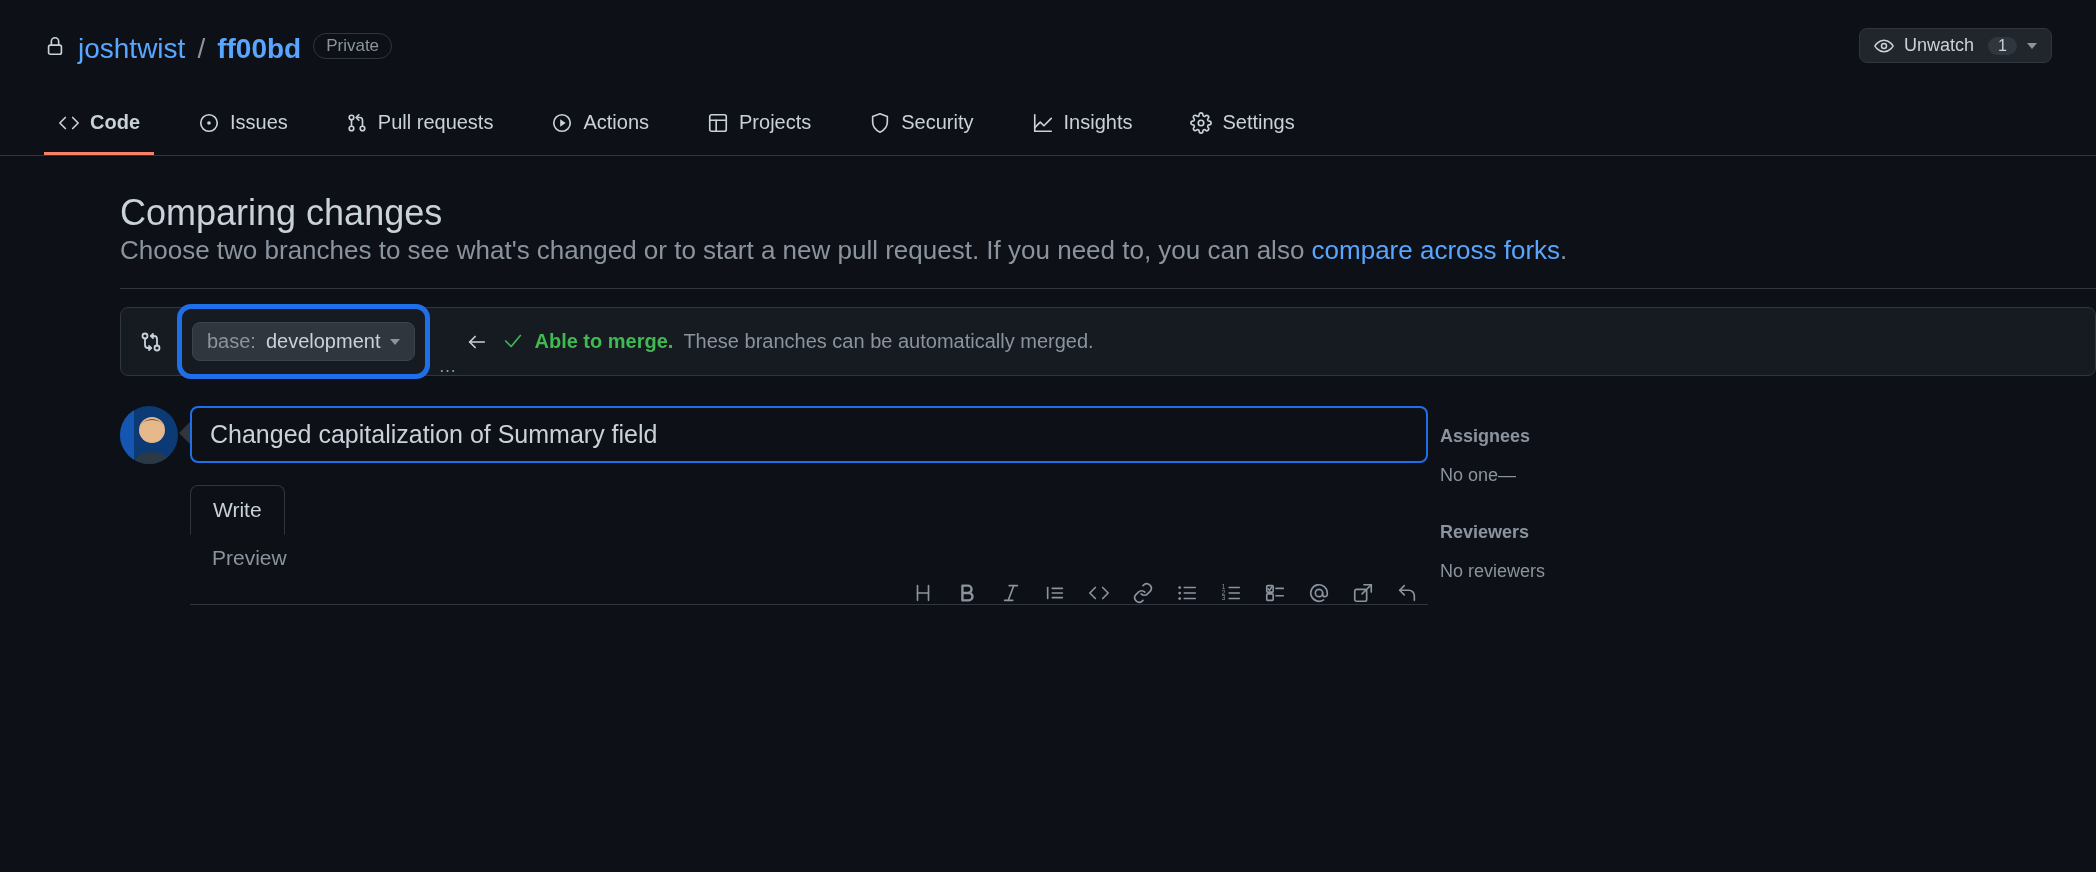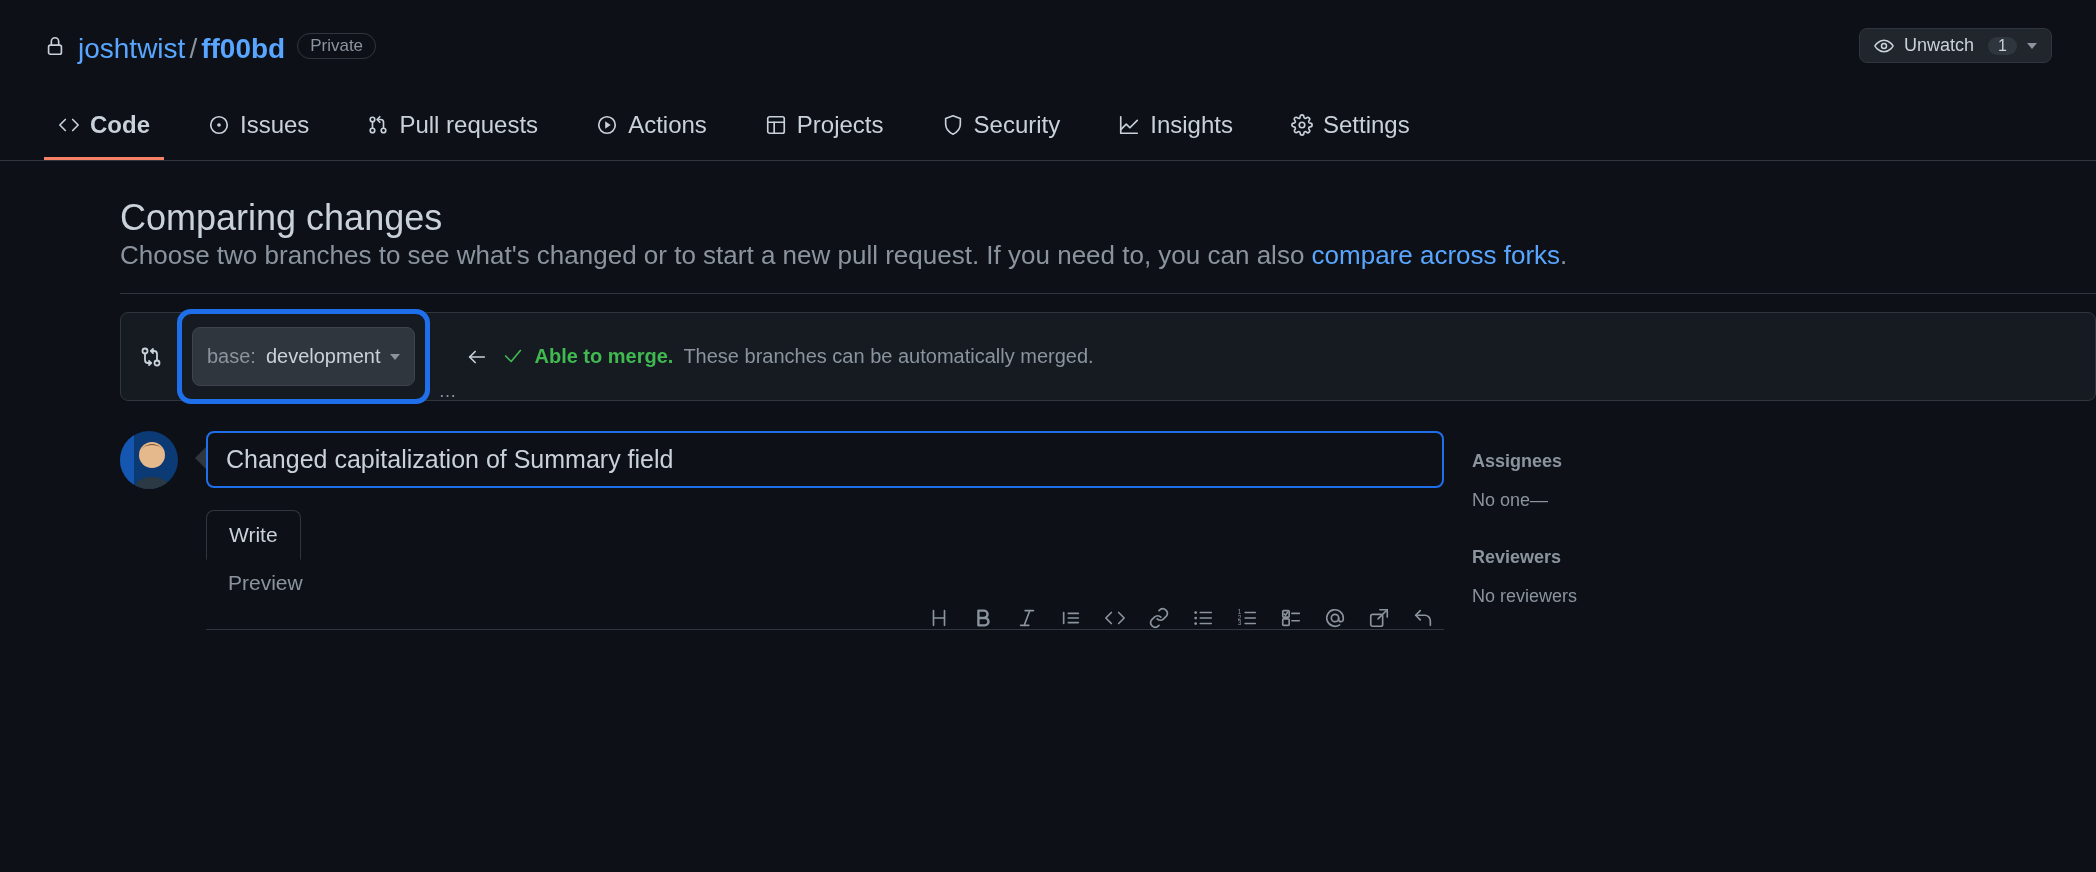--- a/index.html
+++ b/index.html
@@ -14,57 +14,57 @@
     --highlight:#1f6feb;
   }
   *{box-sizing:border-box;}
   body{margin:0;background:var(--bg);color:var(--text);font-family:-apple-system,BlinkMacSystemFont,"Segoe UI",Helvetica,Arial,sans-serif;font-size:19px;overflow:hidden;}
   a{text-decoration:none;}
   svg{display:block;}
 
   
   .repohead{padding:26px 44px 0 44px;}
   .repohead-top{display:flex;align-items:center;gap:12px;flex-wrap:wrap;}
-  .repohead-top .names{display:flex;align-items:flex-end;gap:4px;font-size:28px;margin-top:7px;}
+  .repohead-top .names{display:flex;align-items:flex-end;gap:12px;font-size:28px;margin-top:7px;}
   .repohead-top .names .owner,
   .repohead-top .names .repo{color:var(--link);}
   .repohead-top .names .repo{font-weight:600;}
   .repohead-top .names .sep{color:var(--muted);}
   .badge{border:1px solid var(--border);border-radius:2em;padding:2px 12px;font-size:17px;color:var(--muted);}
   .spacer{flex:1;}
   .btn{background:#21262d;border:1px solid var(--border);color:var(--text);border-radius:8px;padding:6px 14px;font-size:18px;display:inline-flex;align-items:center;gap:10px;cursor:pointer;}
   .btn .count{background:#30363d;border-radius:2em;padding:0 10px;margin-left:4px;font-size:16px;}
   .caret{width:0;height:0;border-left:5px solid transparent;border-right:5px solid transparent;border-top:6px solid var(--muted);display:inline-block;}
 
   
   .tabs{display:flex;gap:4px;margin-top:34px;border-bottom:1px solid var(--border);padding:0 44px;}
-  .tab{display:flex;align-items:center;gap:10px;padding:12px 14px 18px;color:var(--text);font-size:24px;cursor:pointer;border-bottom:3px solid transparent;}
+  .tab{display:flex;align-items:center;gap:10px;padding:12px 14px 18px;color:var(--text);font-size:20px;cursor:pointer;border-bottom:3px solid transparent;}
   .tab.active{font-weight:600;border-bottom-color:var(--accent);}
   .tab-gap{width:22px;}
 
   
   .main{padding:36px 0 0 120px;}
   h1{margin:0 0 1px 0;font-size:36px;font-weight:400;color:var(--text);}
   .subtitle{color:var(--muted);font-size:26px;margin:0;}
   .subtitle .link{color:var(--link);cursor:pointer;}
   .divider{border:0;border-top:1px solid var(--border);margin:22px 0 0 0;}
 
   
   .compare-bar{margin-top:18px;background:var(--bg2);border:1px solid var(--border);border-radius:8px;padding:14px 18px;display:flex;align-items:center;gap:14px;font-size:20px;flex-wrap:nowrap;}
-  .pill{background:#30363d;border:1px solid #3d444d;border-radius:8px;padding:17px 14px;display:inline-flex;align-items:center;gap:10px;color:var(--text);cursor:pointer;font-size:20px;}
+  .pill{background:#30363d;border:1px solid #3d444d;border-radius:8px;padding:7px 14px;display:inline-flex;align-items:center;gap:10px;color:var(--text);cursor:pointer;font-size:20px;}
   .pill .lbl{color:var(--muted);}
   .pill .val{color:var(--text);}
   .highlight-box{border:5px solid #1f6feb;border-radius:14px;padding:13px 10px;margin:-18px 0;}
   .merge-text{display:flex;align-items:flex-start;gap:10px;flex:1;white-space:nowrap;}
   .merge-text .ok{color:var(--green);font-weight:600;}
   .merge-text .rest{color:var(--muted);}
   .ellipsis{color:var(--muted);letter-spacing:2px;margin:0 -6px -16px -6px;align-self:flex-end;font-size:18px;}
 
   
-  .pr-area{display:flex;gap:28px;margin-top:30px;}
+  .pr-area{display:flex;gap:12px;margin-top:30px;}
   .avatar{width:58px;height:58px;border-radius:50%;overflow:hidden;flex-shrink:0;}
   .avatar-svg{width:100%;height:100%;}
   .pr-form{flex:0 0 1238px;position:relative;}
   
   .pr-form::before{content:"";position:absolute;left:-11px;top:16px;width:0;height:0;border-top:11px solid transparent;border-bottom:11px solid transparent;border-right:11px solid var(--border);}
   .title-input{width:100%;background:#0d1117;border:2px solid var(--highlight);border-radius:8px;padding:12px 18px;font-size:25px;color:var(--text);outline:none;}
   .title-input::placeholder{color:var(--muted);}
 
   .editor-tabs{display:flex;align-items:flex-start;margin-top:22px;border-bottom:1px solid var(--border);flex-direction:column;}
   .editor-tab{padding:12px 22px;font-size:21px;color:var(--muted);cursor:pointer;}

